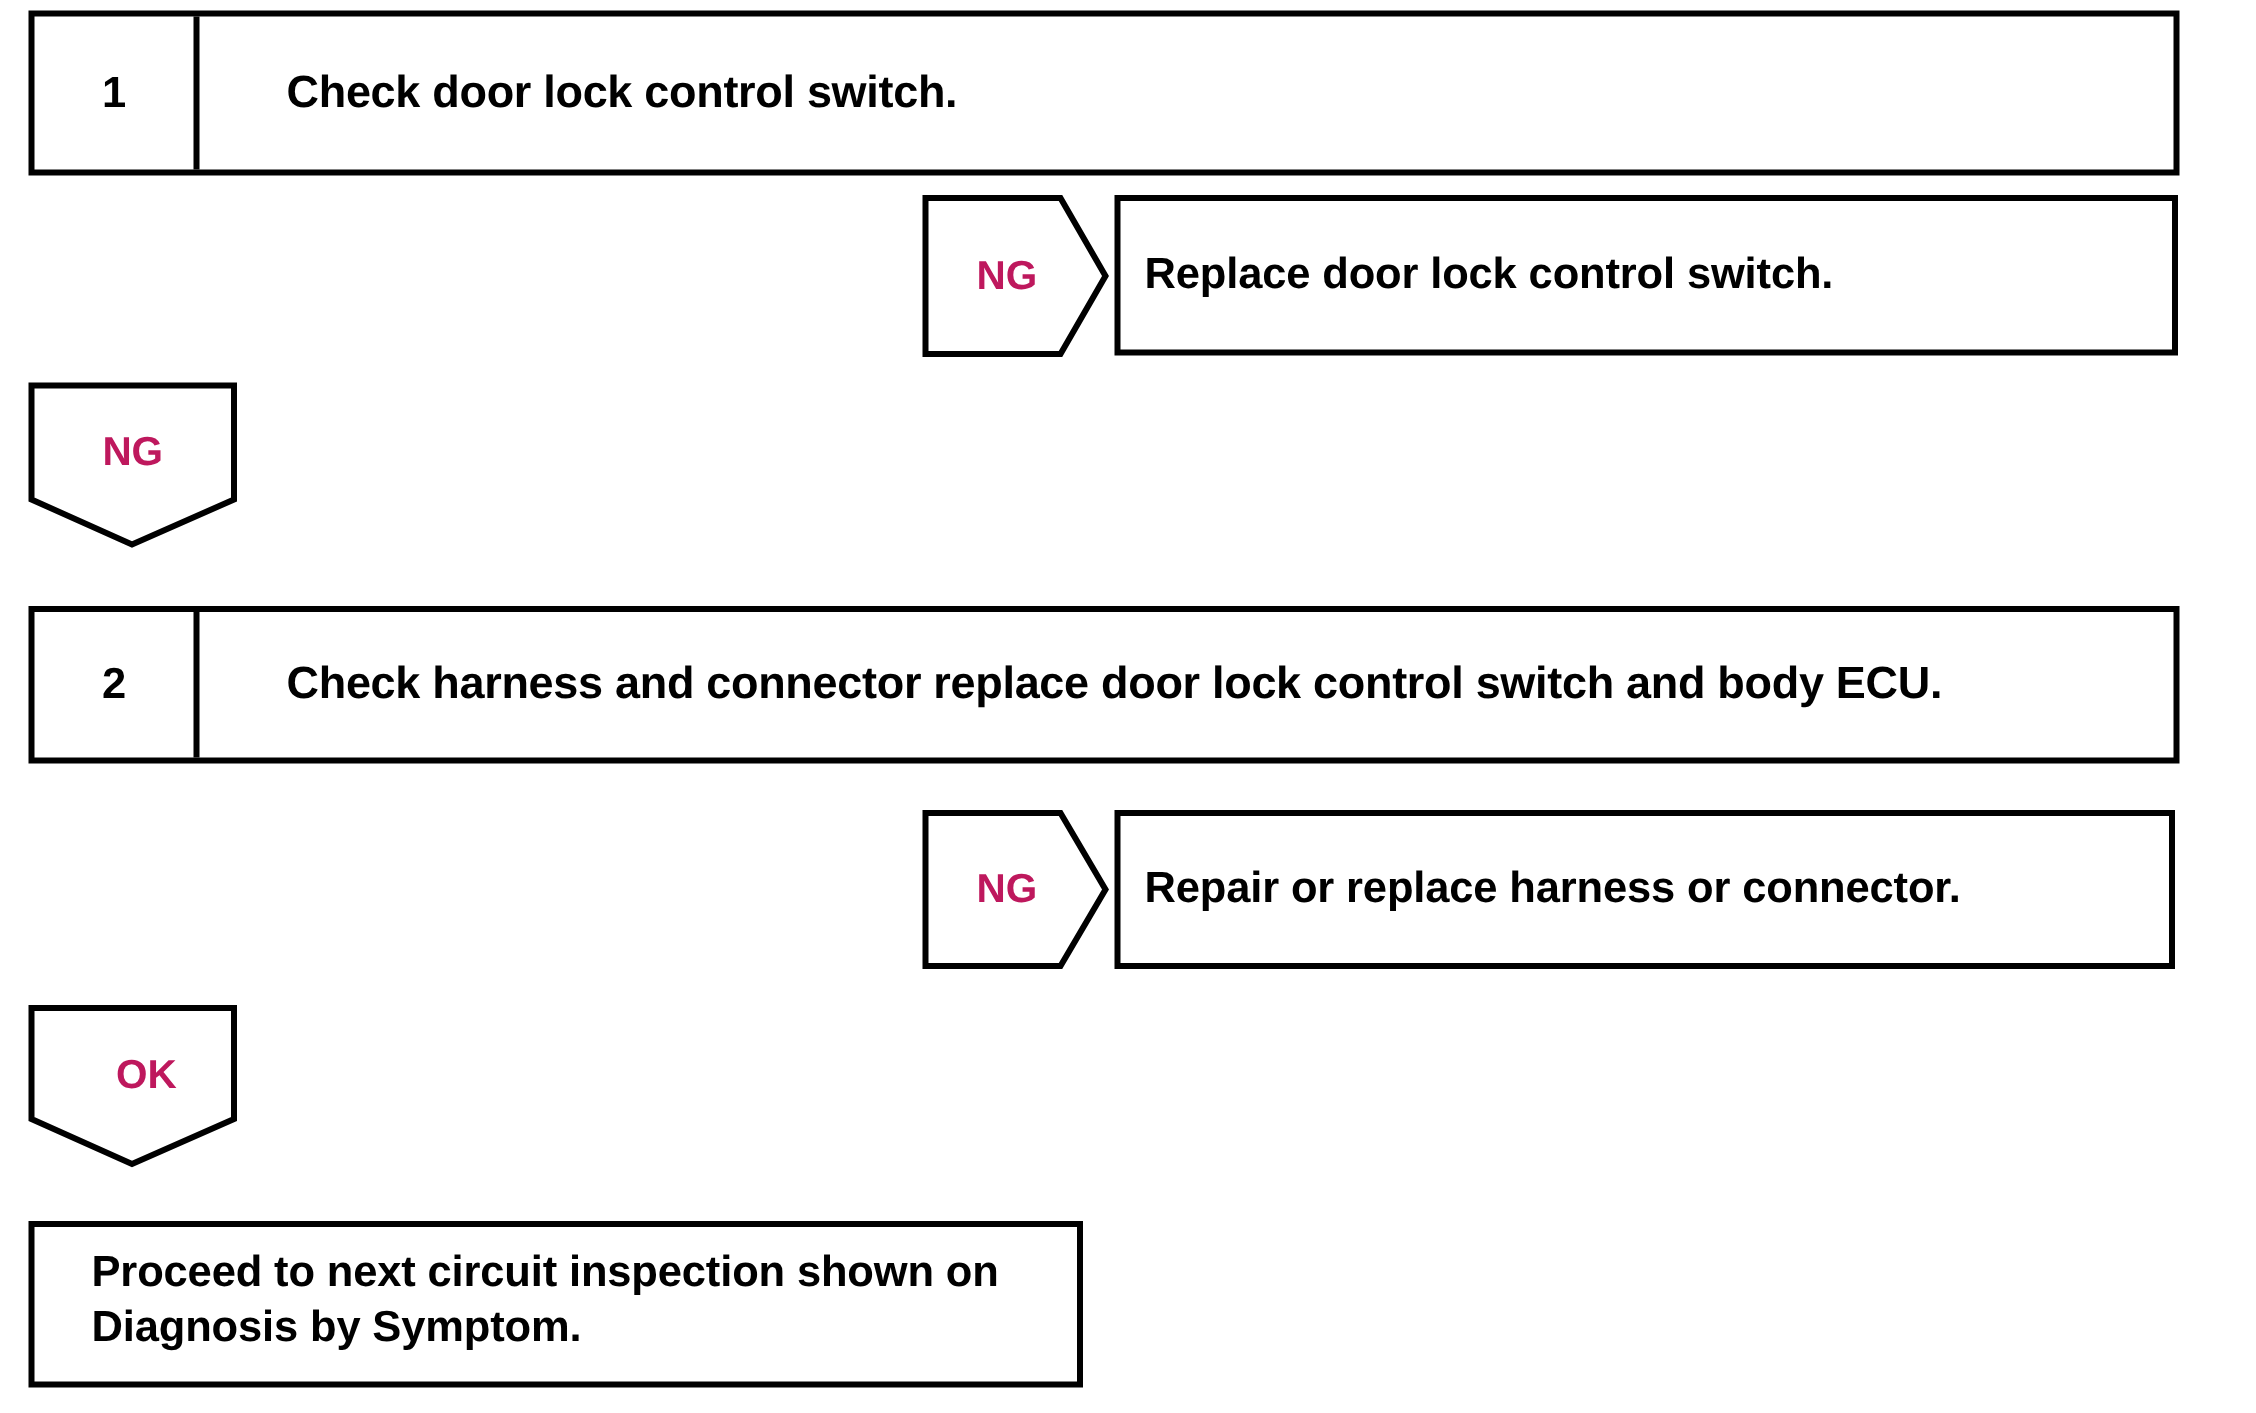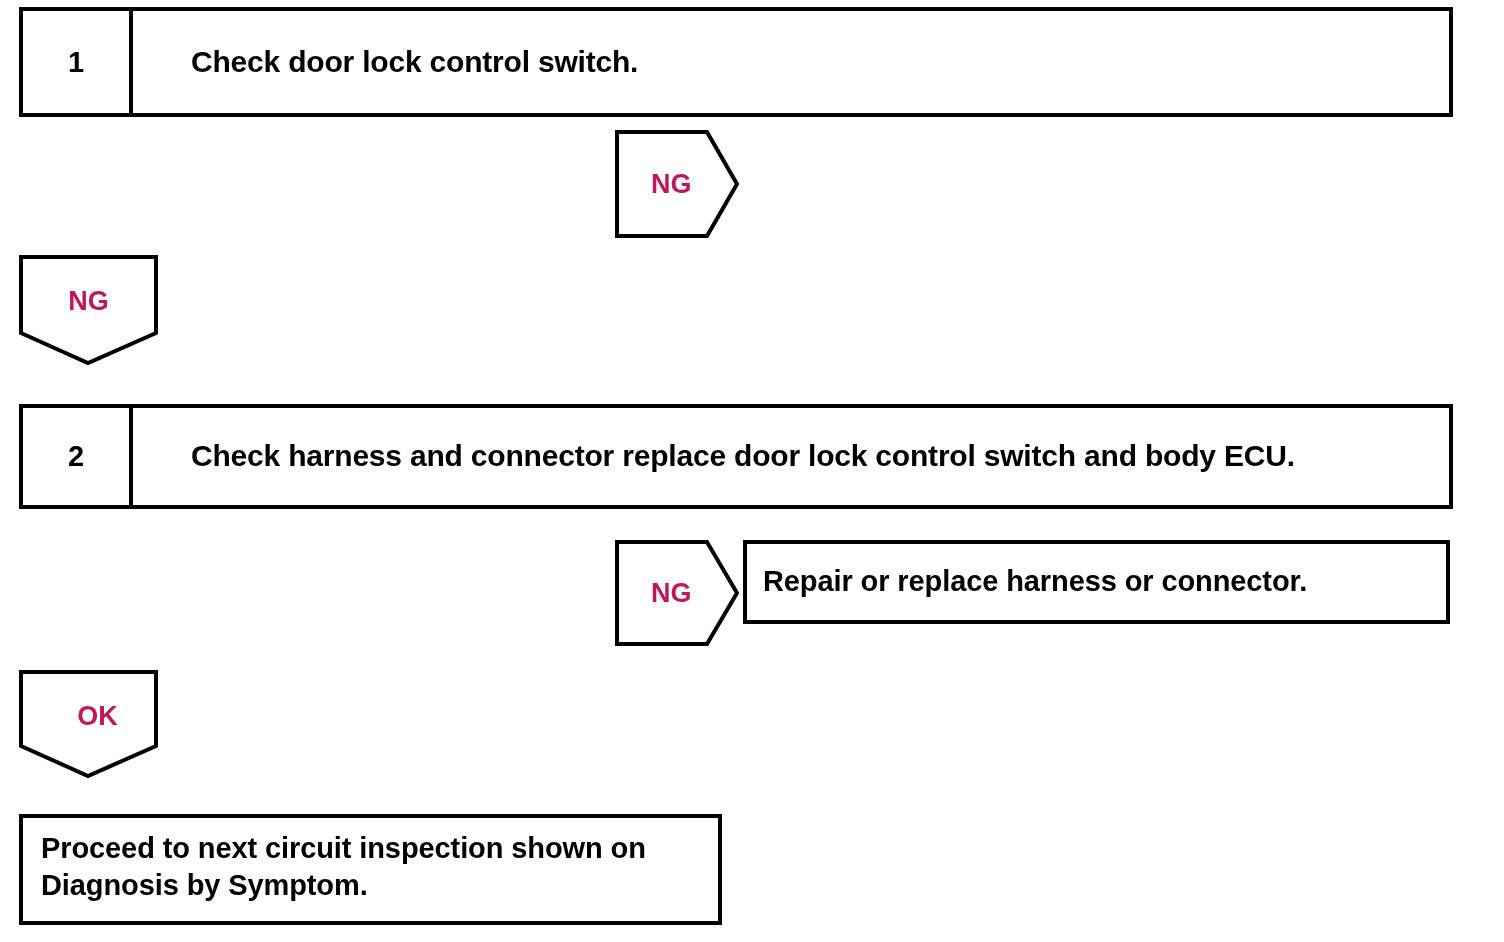--- a/index.html
+++ b/index.html
@@ -82,21 +82,21 @@
     line-height: 1.15;
     white-space: nowrap;
   }
 
   
   .terminal-box {
     position: absolute;
     box-sizing: border-box;
     border: 4px solid #000000;
     background: #ffffff;
-    padding: 12px 0 0 18px;
+    padding: 12px 0 0 38px;
   }
   .terminal-box .line {
     font-size: 29px;
     font-weight: 700;
     color: #000000;
     letter-spacing: -0.1px;
     line-height: 1.27;
     white-space: nowrap;
   }
 
@@ -142,20 +142,23 @@
     </div>
   </div>
 
   <div class="arrow arrow-right" style="left:615px; top:130px; width:124px; height:108px;">
     <svg width="124" height="108" viewBox="0 0 124 108" aria-hidden="true">
       <polygon points="2,2 92,2 122,54 92,106 2,106" fill="#ffffff" stroke="#000000" stroke-width="4" stroke-linejoin="miter"></polygon>
     </svg>
     <span class="arrow-label">NG</span>
   </div>
 
+  <div class="result-box" style="left:743px; top:130px; width:709px; height:107px;">
+    <span>Replace door lock control switch.</span>
+  </div>
 
   <div class="arrow arrow-down" style="left:19px; top:255px; width:139px; height:110px;">
     <svg width="139" height="110" viewBox="0 0 139 110" aria-hidden="true">
       <polygon points="2,2 137,2 137,78 69,108 2,78" fill="#ffffff" stroke="#000000" stroke-width="4" stroke-linejoin="miter"></polygon>
     </svg>
     <span class="arrow-label">NG</span>
   </div>
 
   <div class="step-box" style="left:19px; top:404px; width:1434px; height:105px;">
     <div class="step-num-cell">
@@ -166,21 +169,21 @@
     </div>
   </div>
 
   <div class="arrow arrow-right" style="left:615px; top:540px; width:124px; height:106px;">
     <svg width="124" height="106" viewBox="0 0 124 106" aria-hidden="true">
       <polygon points="2,2 92,2 122,53 92,104 2,104" fill="#ffffff" stroke="#000000" stroke-width="4" stroke-linejoin="miter"></polygon>
     </svg>
     <span class="arrow-label">NG</span>
   </div>
 
-  <div class="result-box" style="left:743px; top:540px; width:707px; height:84px;">
+  <div class="result-box" style="left:743px; top:540px; width:707px; height:106px;">
     <span>Repair or replace harness or connector.</span>
   </div>
 
   <div class="arrow arrow-down" style="left:19px; top:670px; width:157px; height:108px;">
     <svg width="139" height="108" viewBox="0 0 139 108" aria-hidden="true">
       <polygon points="2,2 137,2 137,76 69,106 2,76" fill="#ffffff" stroke="#000000" stroke-width="4" stroke-linejoin="miter"></polygon>
     </svg>
     <span class="arrow-label">OK</span>
   </div>
 

